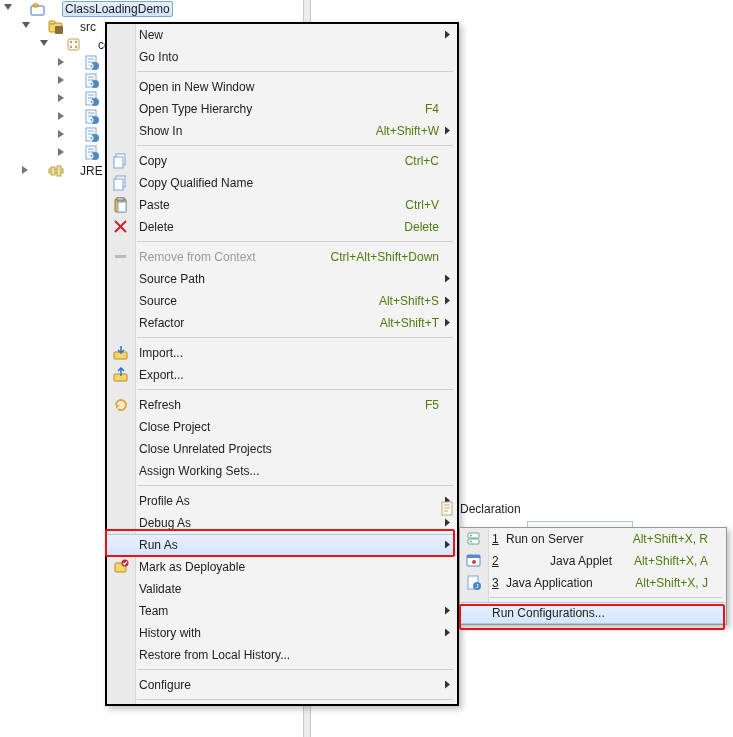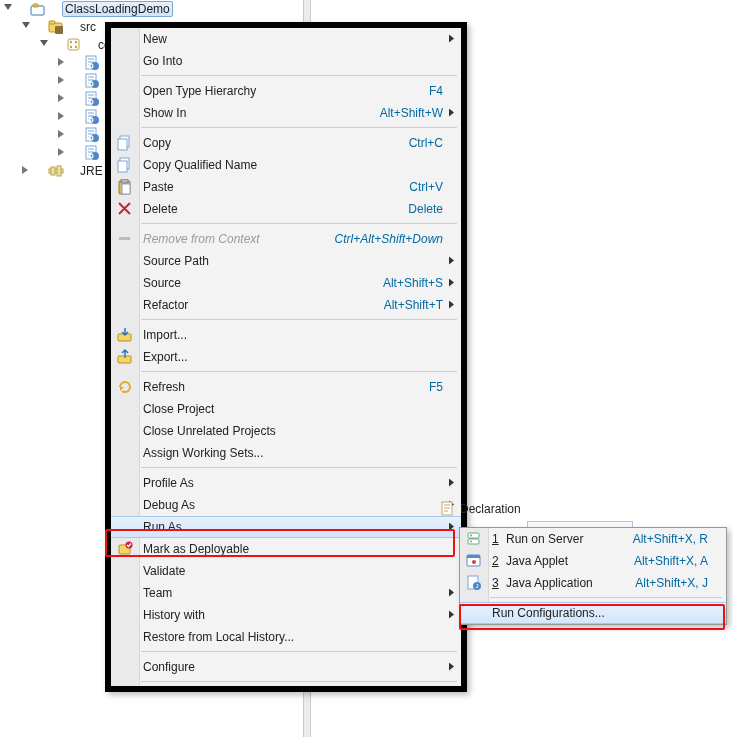--- a/index.html
+++ b/index.html
@@ -47,42 +47,42 @@
     border-left: 1px solid #c9c9c9;
     border-right: 1px solid #c9c9c9;
   }
   
   .ctxmenu {
     position: absolute;
     left: 105px;
     top: 22px;
     width: 350px;
     background: #f3f3f3;
-    border: 6px solid #000000;
+    border: 2px solid #000000;
     box-shadow: 3px 3px 6px rgba(0,0,0,0.25);
   }
   .ctxmenu .band {
     position: absolute;
     left: 0; top: 0; bottom: 0;
     width: 28px;
     background: #eaeaea;
     border-right: 1px solid #d8d8d8;
   }
   .mi {
     position: relative;
     display: flex;
     align-items: center;
     height: 22px;
     padding-left: 32px;
     padding-right: 18px;
   }
   .mi .lbl { flex: 1; }
-  .mi .sc { color: #0369a1; }
+  .mi .sc { color: #4d7c0f; }
   .mi .arrow-sub { position: absolute; right: 6px; top: 50%; transform: translateY(-50%); }
-  .mi.disabled { color: #9b9b9b; font-style: italic; }
+  .mi.disabled { color: #9b9b9b; }
   .mi .mic {
     position: absolute;
     left: 6px; top: 3px;
     width: 16px; height: 16px;
   }
   .msep {
     height: 8px;
     position: relative;
   }
   .msep::after {
@@ -403,20 +403,23 @@
         <svg width="6" height="9">
           <use href="#i-subarrow"></use>
         </svg>
       </span>
   </div>
   <div class="mi">
     <span class="lbl">Go Into</span>
   </div>
   <div class="msep"></div>
 
+  <div class="mi">
+    <span class="lbl">Open in New Window</span>
+  </div>
   <div class="mi">
     <span class="lbl">Open Type Hierarchy</span>
     <span class="sc">F4</span>
   </div>
   <div class="mi">
     <span class="lbl">Show In</span>
     <span class="sc">Alt+Shift+W</span>
     <span class="arrow-sub">
         <svg width="6" height="9">
           <use href="#i-subarrow"></use>
@@ -635,21 +638,21 @@
     <span class="lbl" style="padding-left:4px;">Run on Server</span>
     <span class="sc">Alt+Shift+X, R</span>
   </div>
   <div class="mi">
     <span class="mic">
         <svg width="16" height="16">
           <use href="#i-applet"></use>
         </svg>
       </span>
     <span style="width:10px; text-decoration:underline;">2</span>
-    <span class="lbl" style="padding-left:4px;">Java Applet</span>
+    <span class="lbl" style="padding-left:4px;margin-left:44px;">Java Applet</span>
     <span class="sc">Alt+Shift+X, A</span>
   </div>
   <div class="mi">
     <span class="mic">
         <svg width="16" height="16">
           <use href="#i-javaapp"></use>
         </svg>
       </span>
     <span style="width:10px; text-decoration:underline;">3</span>
     <span class="lbl" style="padding-left:4px;">Java Application</span>

